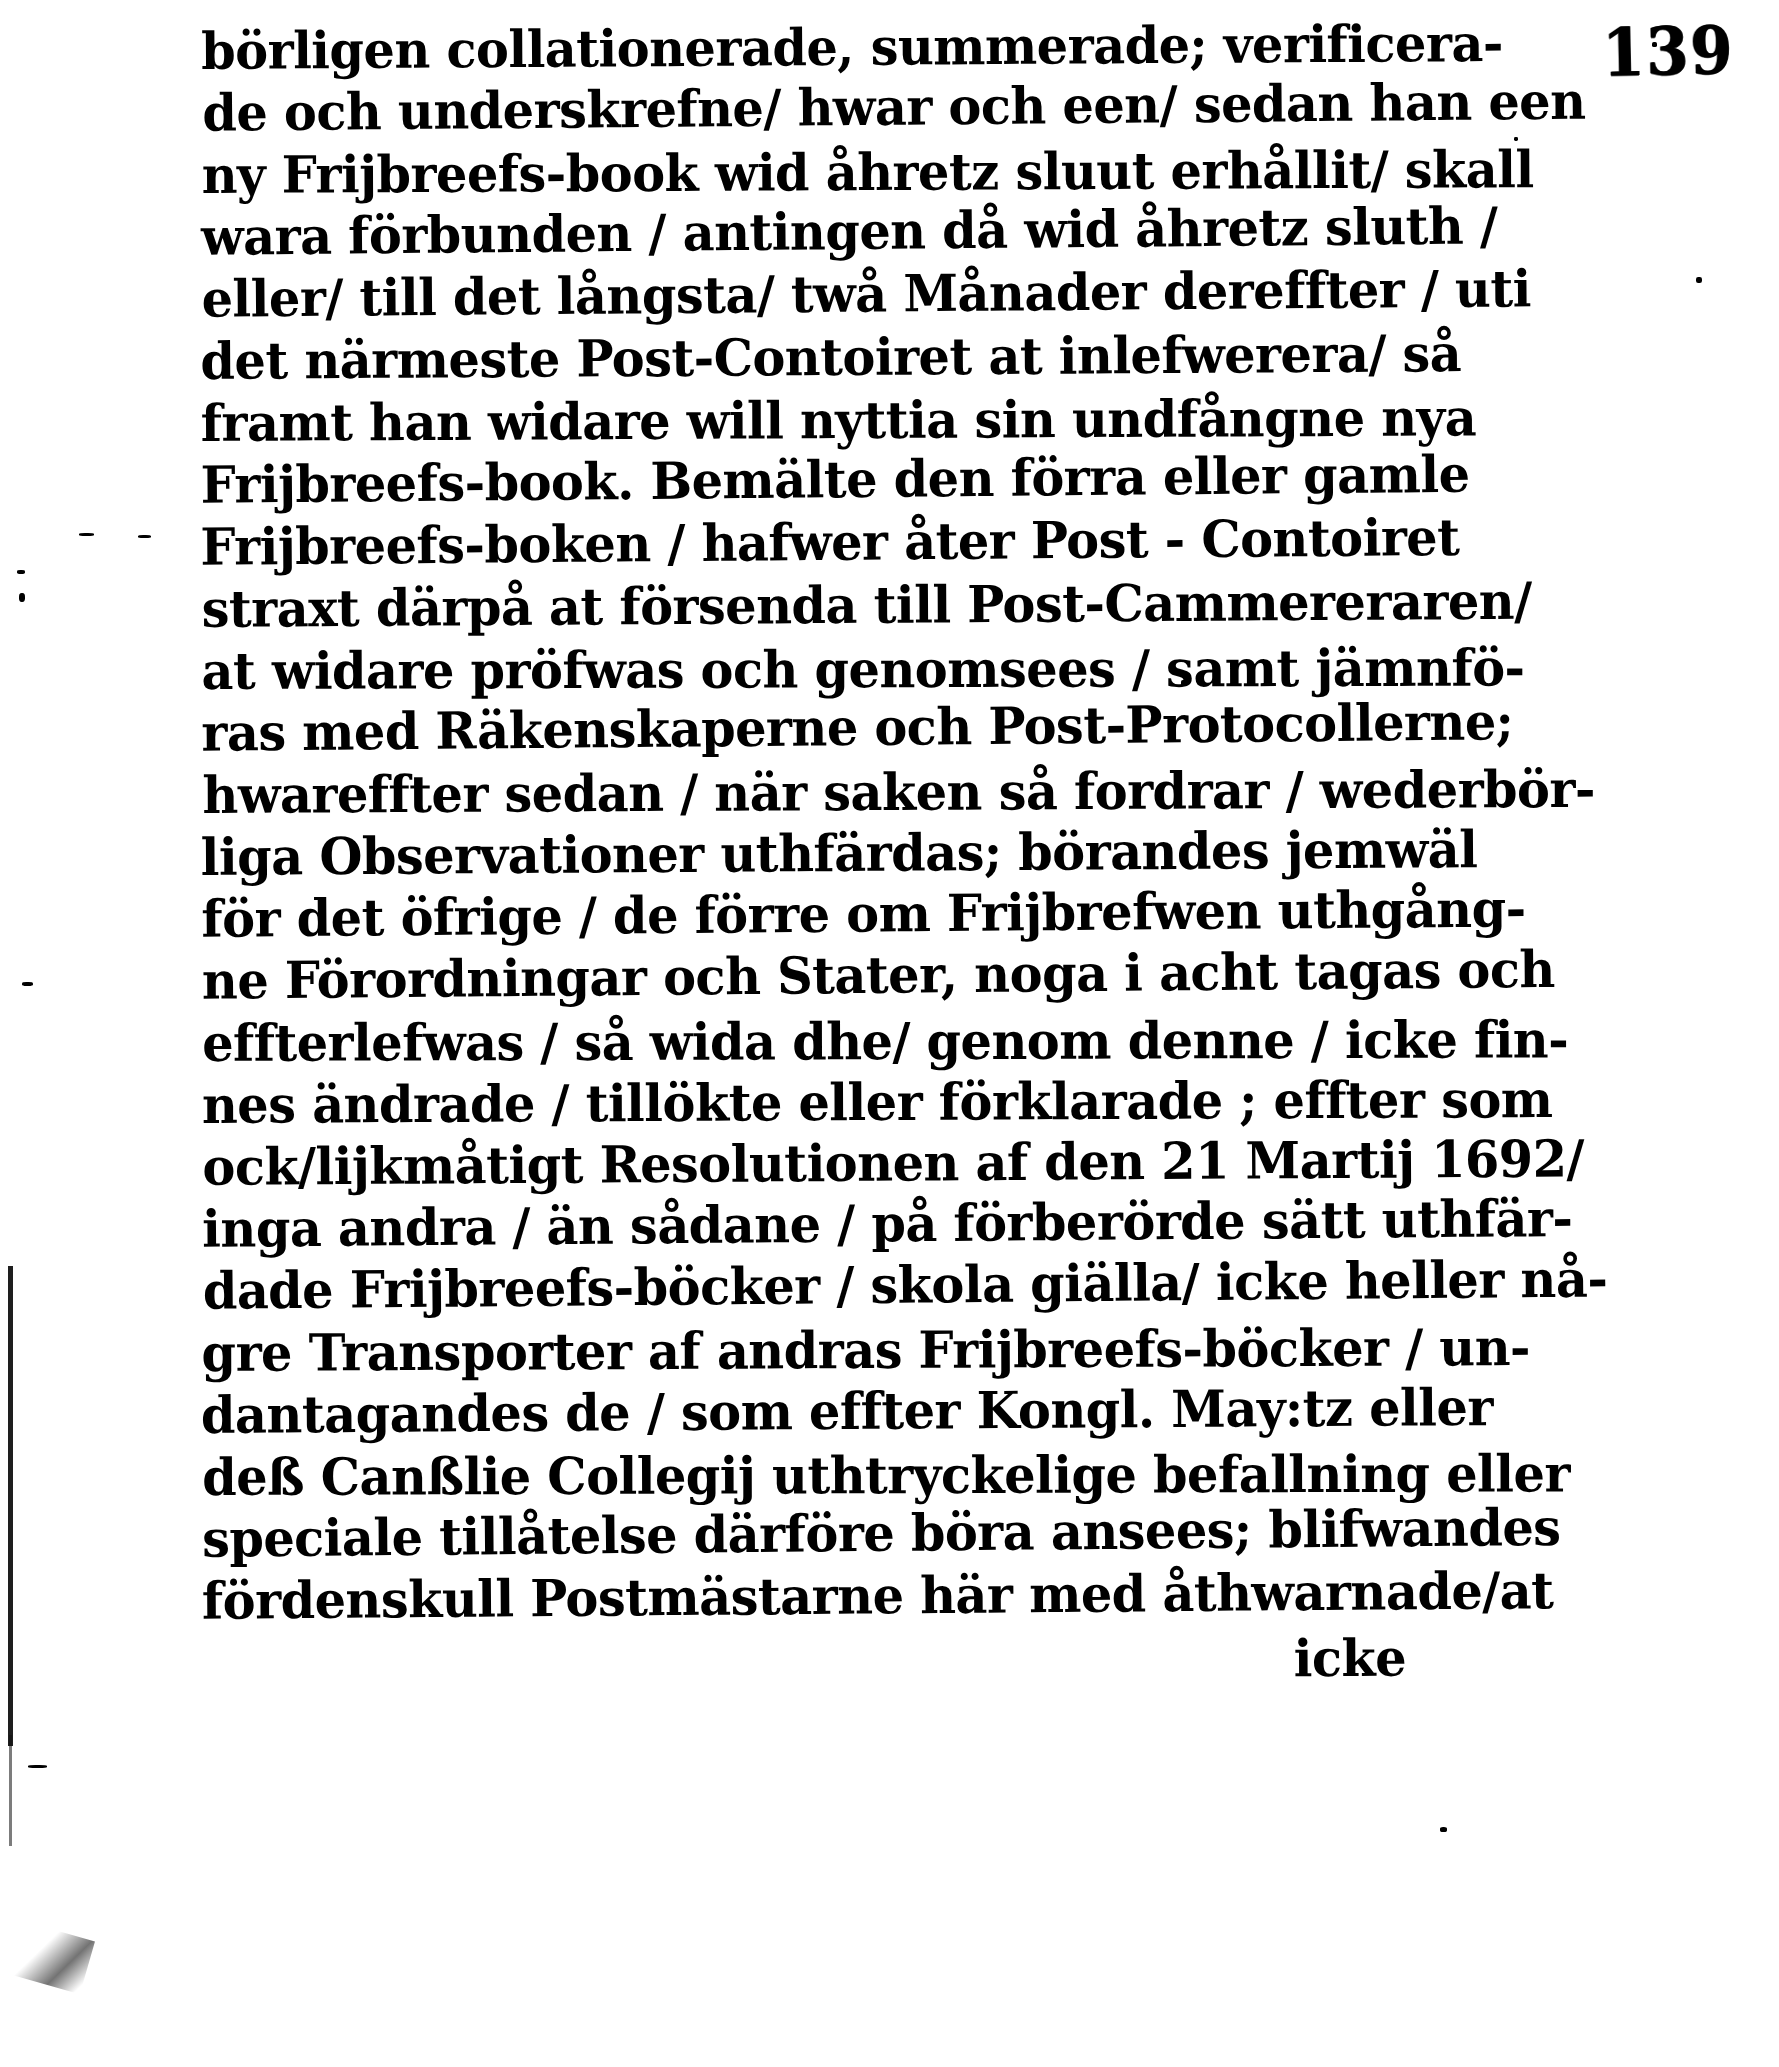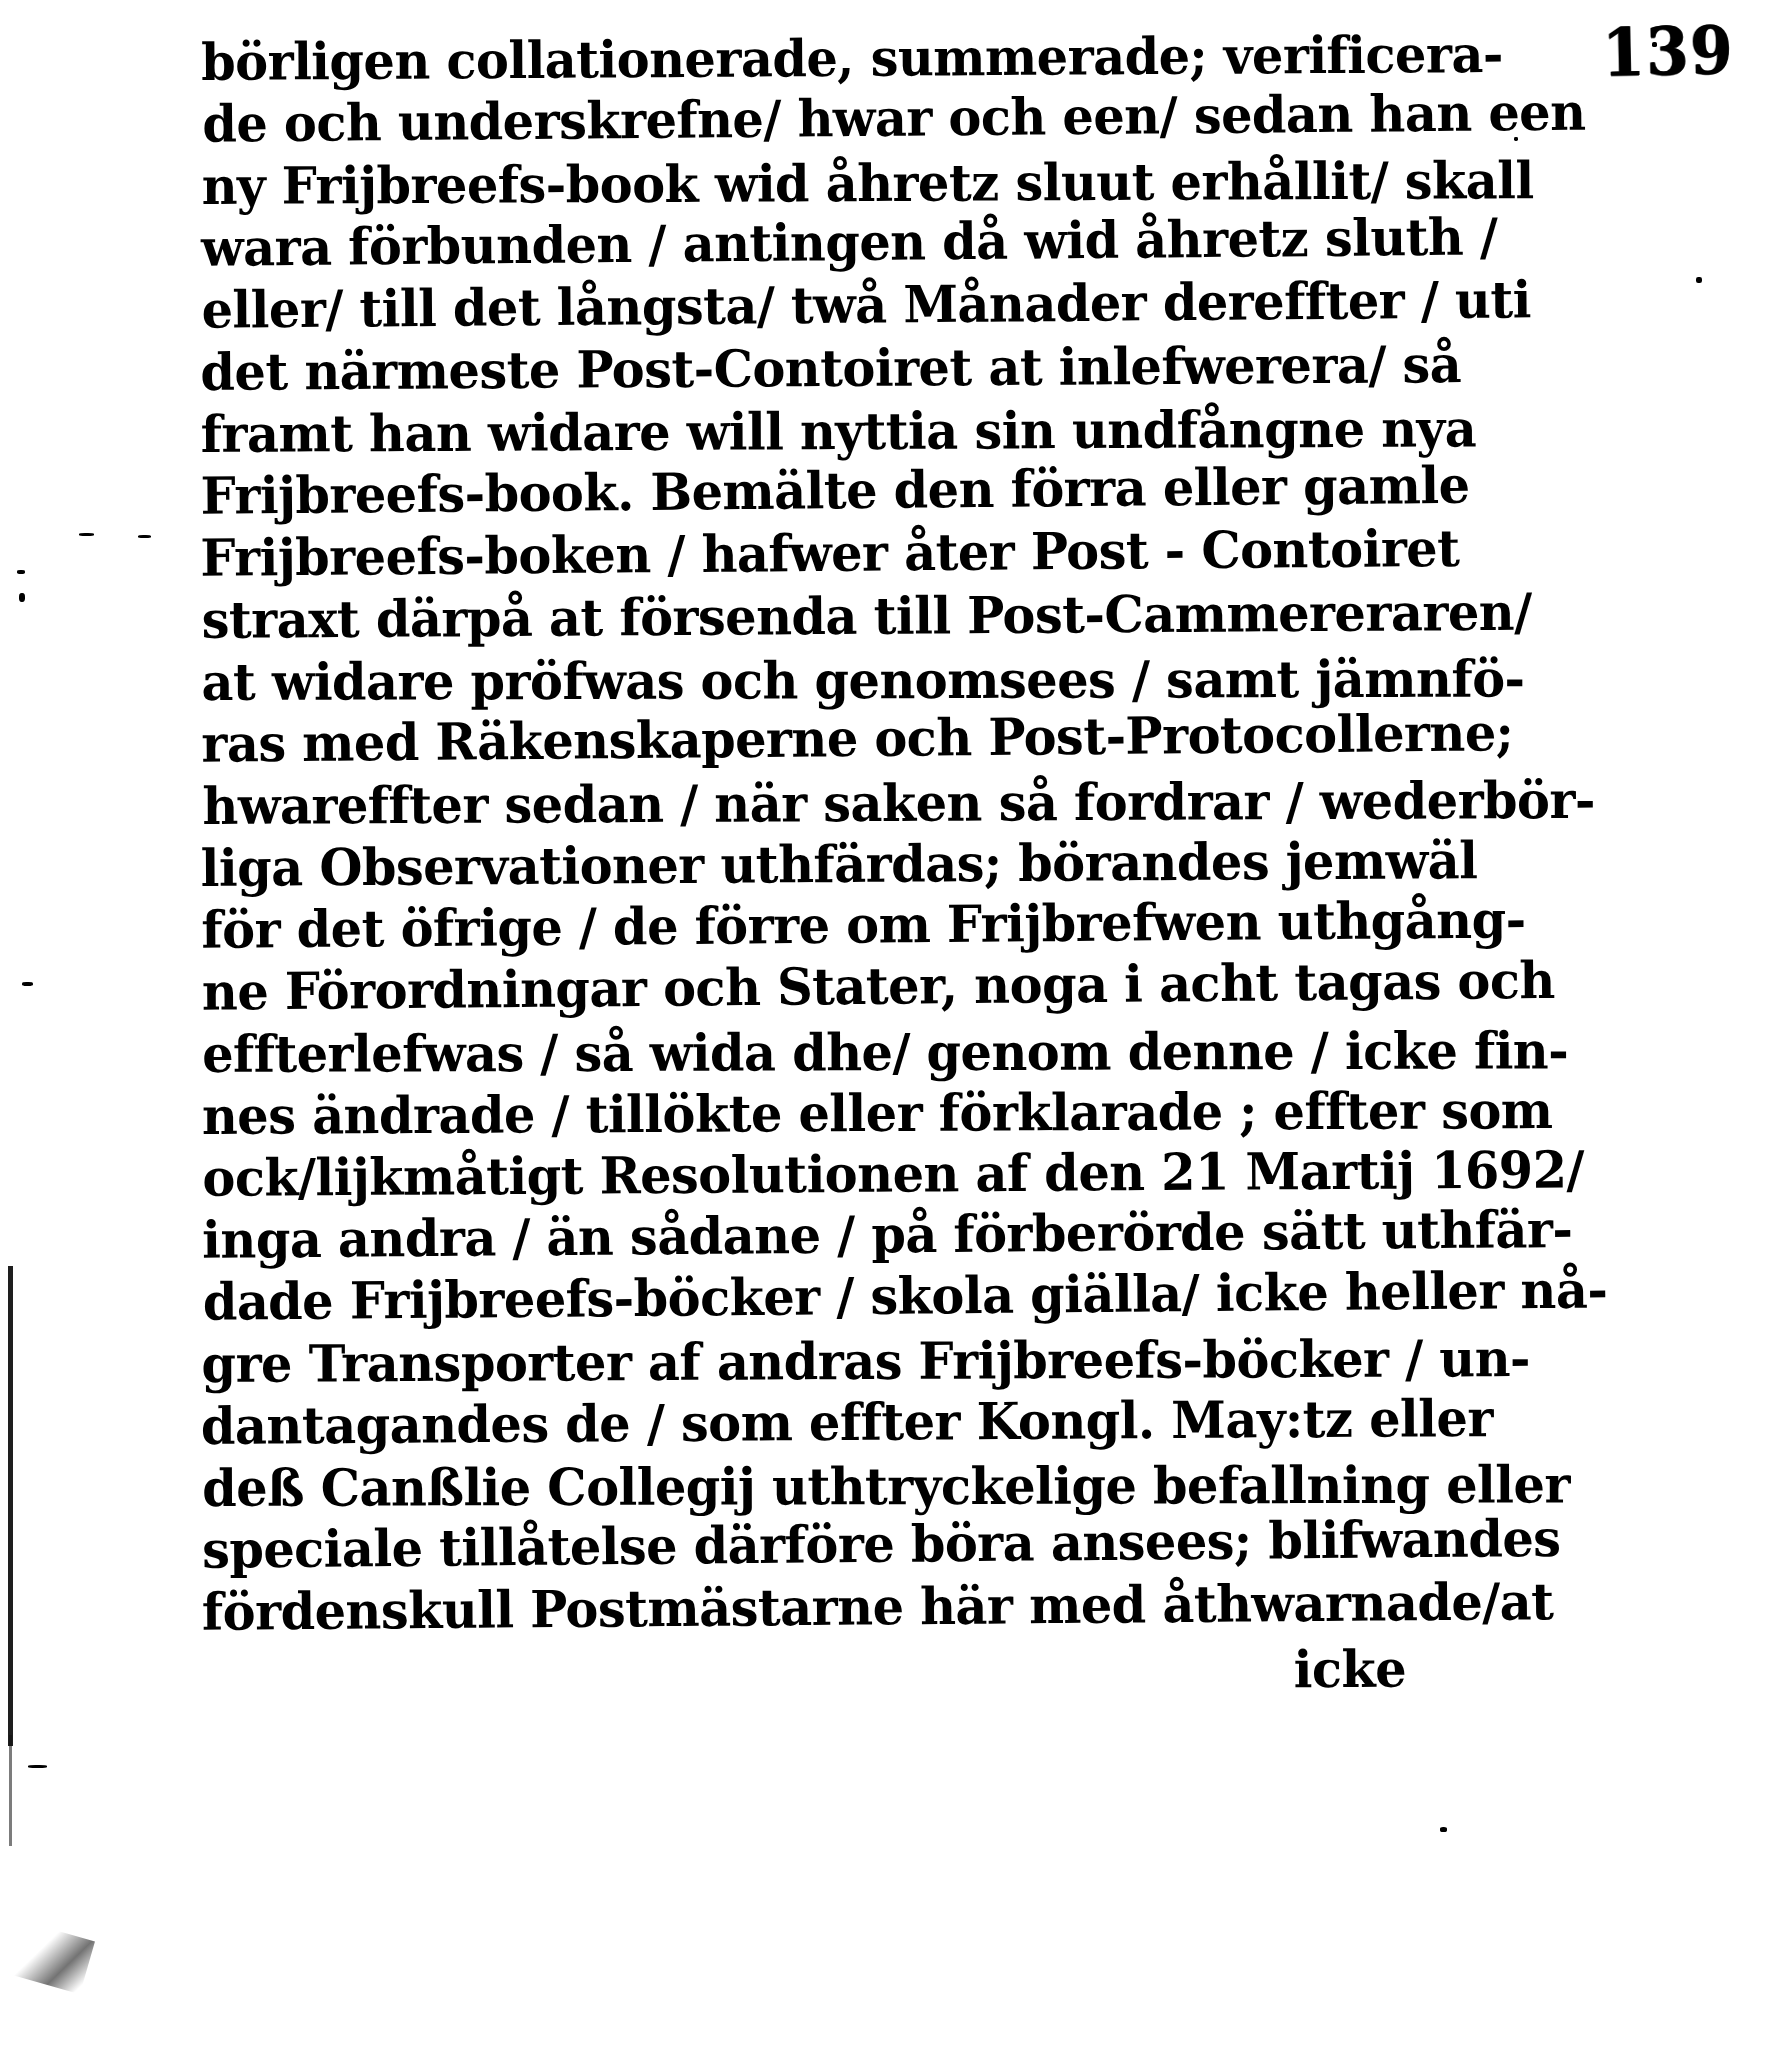--- a/index.html
+++ b/index.html
@@ -34,21 +34,21 @@
     text-shadow:
        0.9px 0 0 rgba(0,0,0,0.85),
       -0.9px 0 0 rgba(0,0,0,0.35),
        0 0.9px 0 rgba(0,0,0,0.55);
   }
 
   
   #textblock {
     position: absolute;
     left: 181px;
-    top: 31px;
+    top: 20px;
     width: 1227px;
   }
 
   .line {
     position: relative;
     height: 62px;
     white-space: nowrap;
     color: #000000;
     font-size: 51px;
     line-height: 62px;

